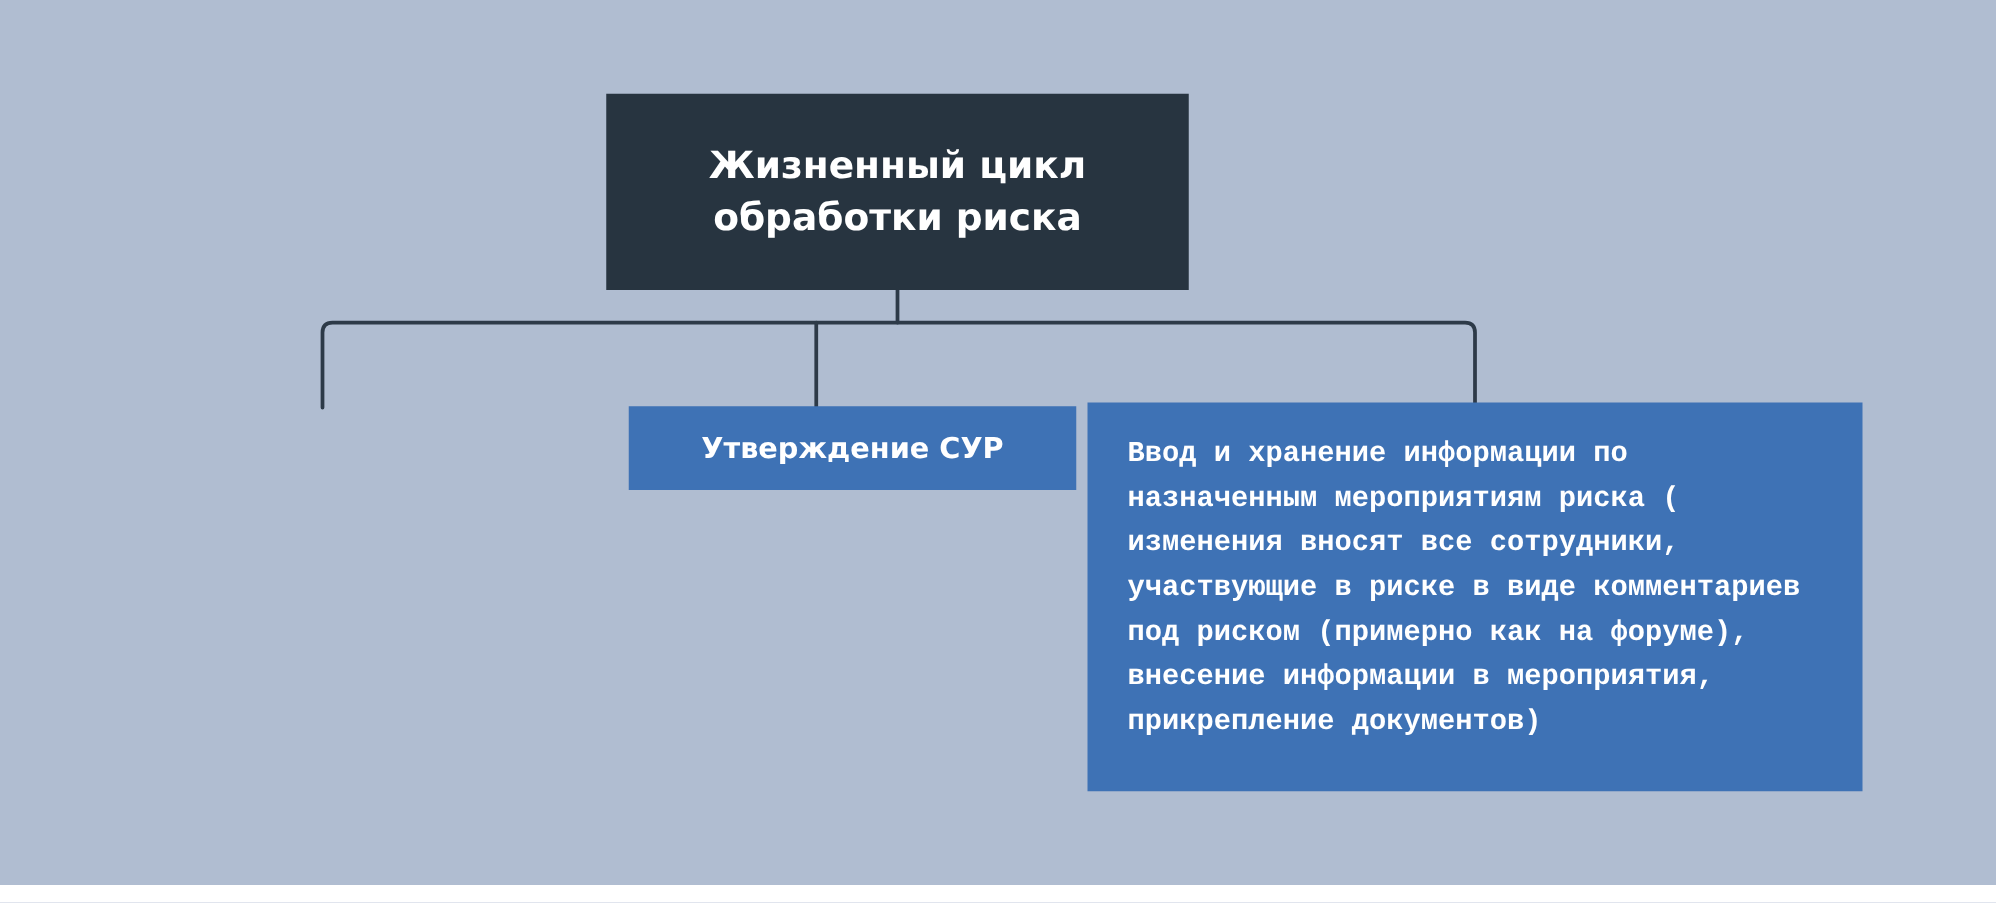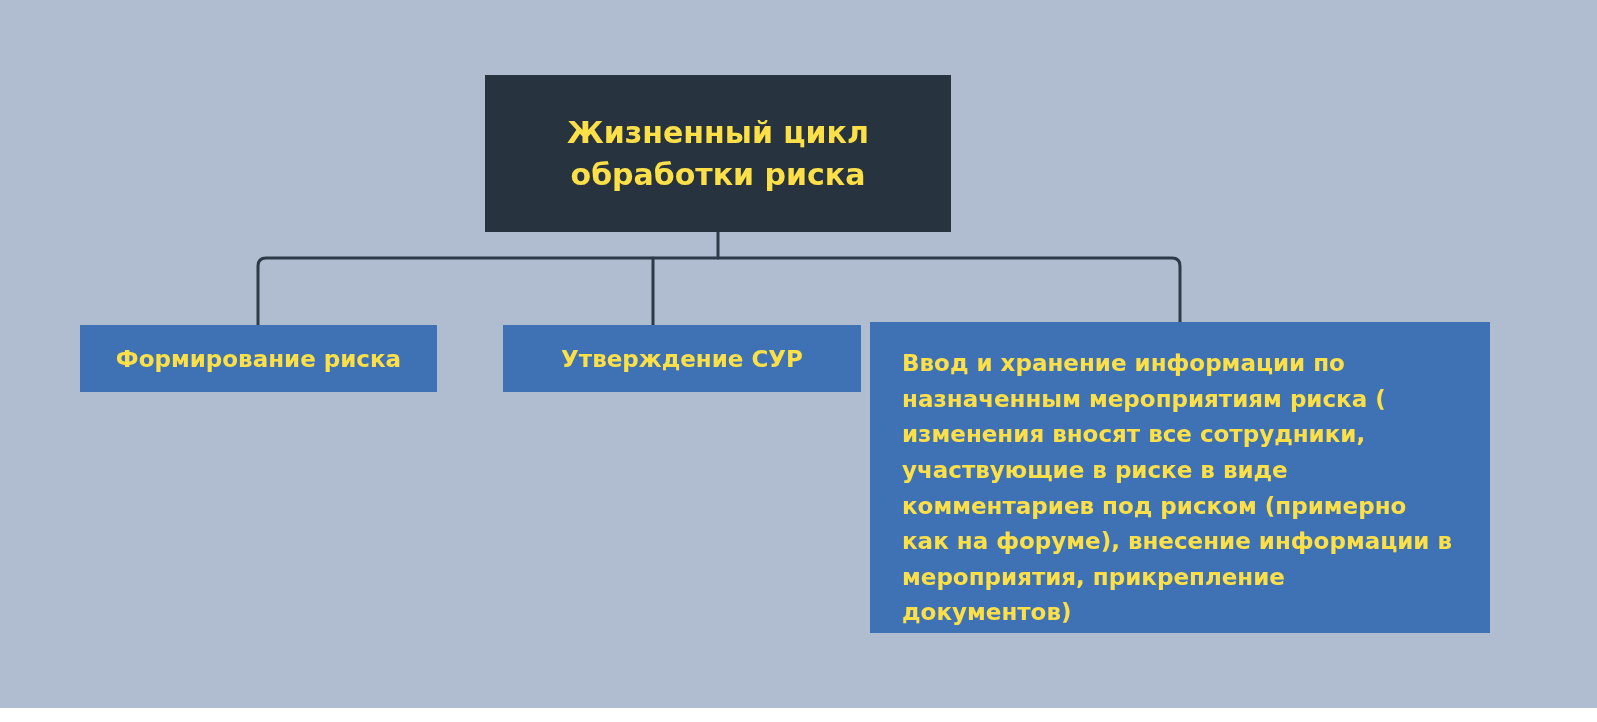--- a/index.html
+++ b/index.html
@@ -18,21 +18,21 @@
   .connectors {
     position: absolute;
     left: 0;
     top: 0;
     width: 1597px;
     height: 722px;
     pointer-events: none;
   }
   .node {
     position: absolute;
-    color: #fde047;
+    color: #ffffff;
     font-weight: bold;
     box-sizing: border-box;
   }
   .root-box {
     left: 485px;
     top: 75px;
     width: 466px;
     height: 157px;
     background: #273440;
     display: flex;
@@ -59,20 +59,21 @@
   .child-2 { left: 503px; width: 358px; }
   .child-3 {
     left: 870px;
     top: 322px;
     width: 620px;
     height: 311px;
     padding: 24px 32px 24px 32px;
     font-size: 23px;
     line-height: 1.55;
     text-align: left;
+    font-family: Liberation Mono, monospace;
   }
   .bottom-strip {
     position: absolute;
     left: 0;
     bottom: 0;
     width: 100%;
     height: 14px;
     background: #ffffff;
   }
 </style>
@@ -87,23 +88,20 @@
 
     <path d="M 258 326 L 258 266 Q 258 258 266 258 L 1172 258 Q 1180 258 1180 266 L 1180 323" fill="none" stroke="#2d3a48" stroke-width="3" stroke-linecap="round"></path>
 
     <path d="M 653 258 L 653 326" fill="none" stroke="#2d3a48" stroke-width="3" stroke-linecap="round"></path>
   </svg>
 
   <div class="node root-box">
     <span>Жизненный цикл обработки риска</span>
   </div>
 
-  <div class="node child-box child-small child-1">
-    <span>Формирование риска</span>
-  </div>
 
   <div class="node child-box child-small child-2">
     <span>Утверждение СУР</span>
   </div>
 
   <div class="node child-box child-3">
     <span>Ввод и хранение информации по назначенным мероприятиям риска ( изменения вносят все сотрудники, участвующие в риске в виде комментариев под риском (примерно как на форуме), внесение информации в мероприятия, прикрепление документов)</span>
   </div>
 
   <div class="bottom-strip"></div>

